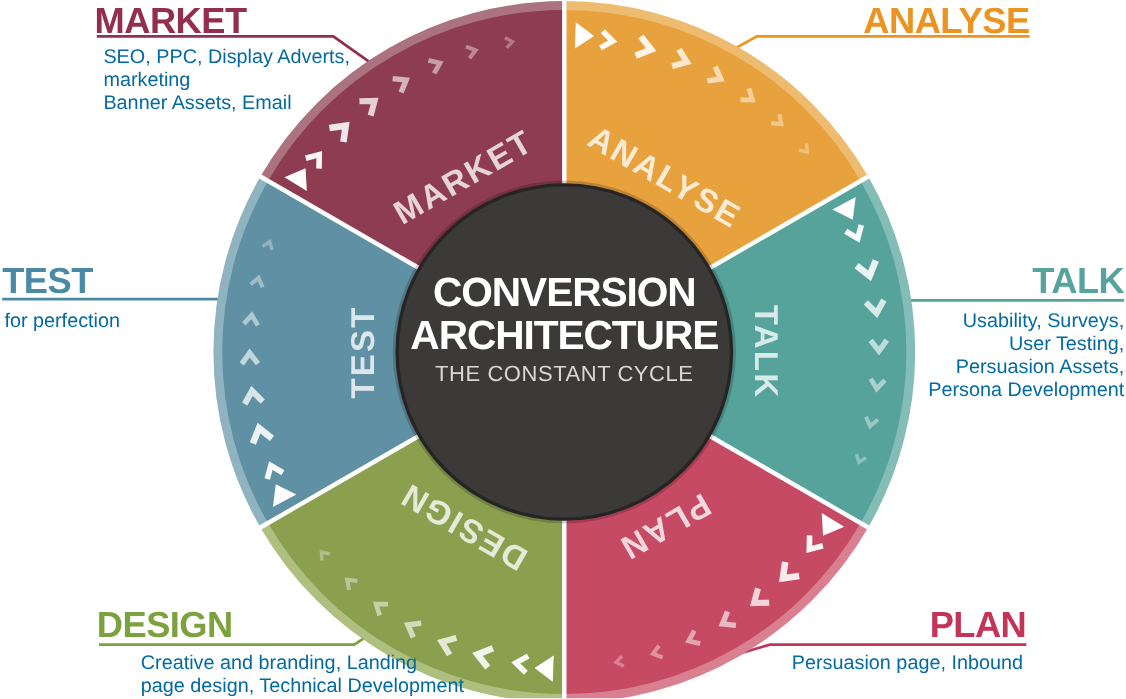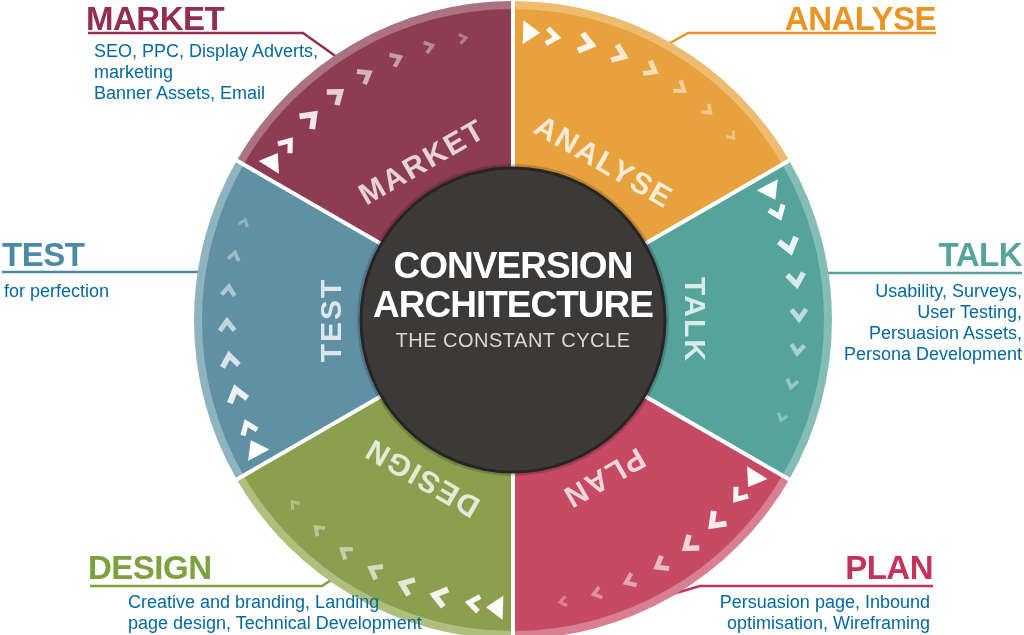--- a/index.html
+++ b/index.html
@@ -148,16 +148,15 @@
 
   <div class="co-heading" style="left:88px;top:549px;color:#7ca23f;">DESIGN</div>
   <div class="co-desc" style="left:92px;top:592px;margin-left:36px;">
     <div>Creative and branding, Landing</div>
     <div>page design, Technical Development</div>
   </div>
 
   <div class="co-heading ta-r" style="right:91px;top:549px;color:#c23458;">PLAN</div>
   <div class="co-desc ta-r" style="right:94px;top:592px;">
     <div>Persuasion page, Inbound</div>
-    <div>optimisation, Wireframing</div>
   </div>
 
 </div>
 
 </body></html>

